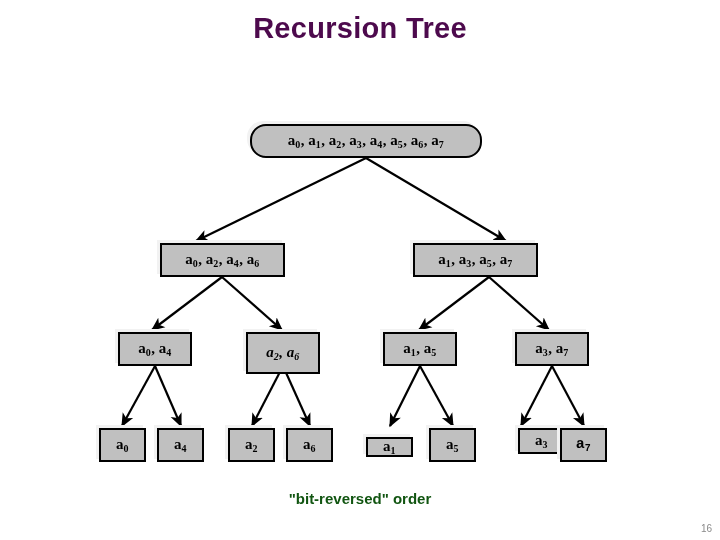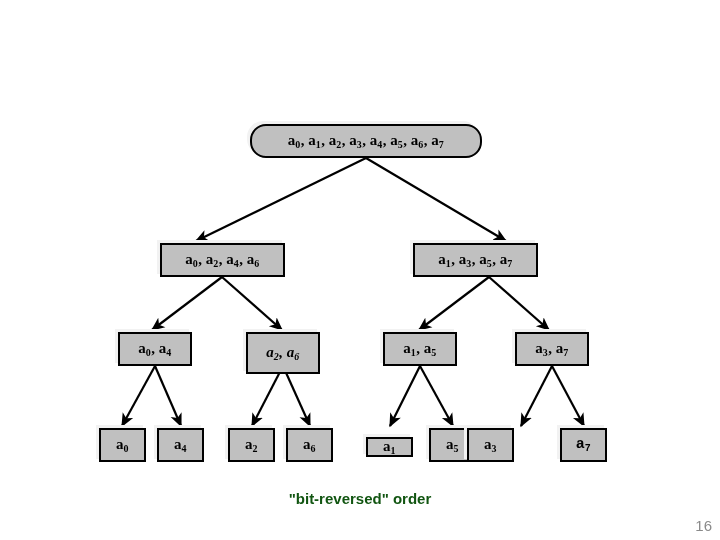--- a/index.html
+++ b/index.html
@@ -74,29 +74,30 @@
     font-family: "Liberation Sans", sans-serif;
     font-size: 15px;
     font-weight: bold;
     color: #115511;
   }
   #page-number {
     position: absolute;
     right: 8px;
     bottom: 6px;
     font-family: "Liberation Sans", sans-serif;
-    font-size: 15px;
+    font-size: 10px;
     color: #8a8a8a;
   }
 </style>
 </head>
 <body>
 
 <div id="slide">
 
+  <div id="title">Recursion Tree</div>
 
   <svg id="arrow-layer" viewBox="0 0 720 540" xmlns="http://www.w3.org/2000/svg">
     <defs>
       <marker id="arrowhead" markerWidth="7" markerHeight="7" refX="5.6" refY="3" orient="auto" markerUnits="strokeWidth">
         <path d="M0,0.3 L6.2,3 L0,5.7 L1.6,3 Z" fill="#000000"></path>
       </marker>
     </defs>
     <g id="edge-group">
         <line x1="366" y1="158" x2="196" y2="241" stroke="#000000" stroke-width="2.2" marker-end="url(#arrowhead)"></line>
         <line x1="366" y1="158" x2="506" y2="241" stroke="#000000" stroke-width="2.2" marker-end="url(#arrowhead)"></line>
@@ -148,21 +149,21 @@
       </div>
       <div class="node" style="left: 286px; top: 428px; width: 47px; height: 34px;">
         <span class="lbl">a<sub>6</sub></span>
       </div>
       <div class="node" style="left: 366px; top: 428px; width: 47px; height: 20px; margin-top: 9px;">
         <span class="lbl">a<sub>1</sub></span>
       </div>
       <div class="node" style="left: 429px; top: 428px; width: 47px; height: 34px;">
         <span class="lbl">a<sub>5</sub></span>
       </div>
-      <div class="node" style="left: 467px; top: 428px; width: 47px; height: 34px; text-align: right;">
+      <div class="node" style="left: 518px; top: 428px; width: 47px; height: 26px; text-align: right;">
         <span class="lbl">a<sub>3</sub></span>
       </div>
       <div class="node" style="left: 560px; top: 428px; width: 47px; height: 34px; font-family: Liberation Mono, monospace;">
         <span class="lbl">a<sub>7</sub></span>
       </div>
     </div>
 
   <div id="caption">"bit-reversed" order</div>
 
   <div id="page-number">16</div>

